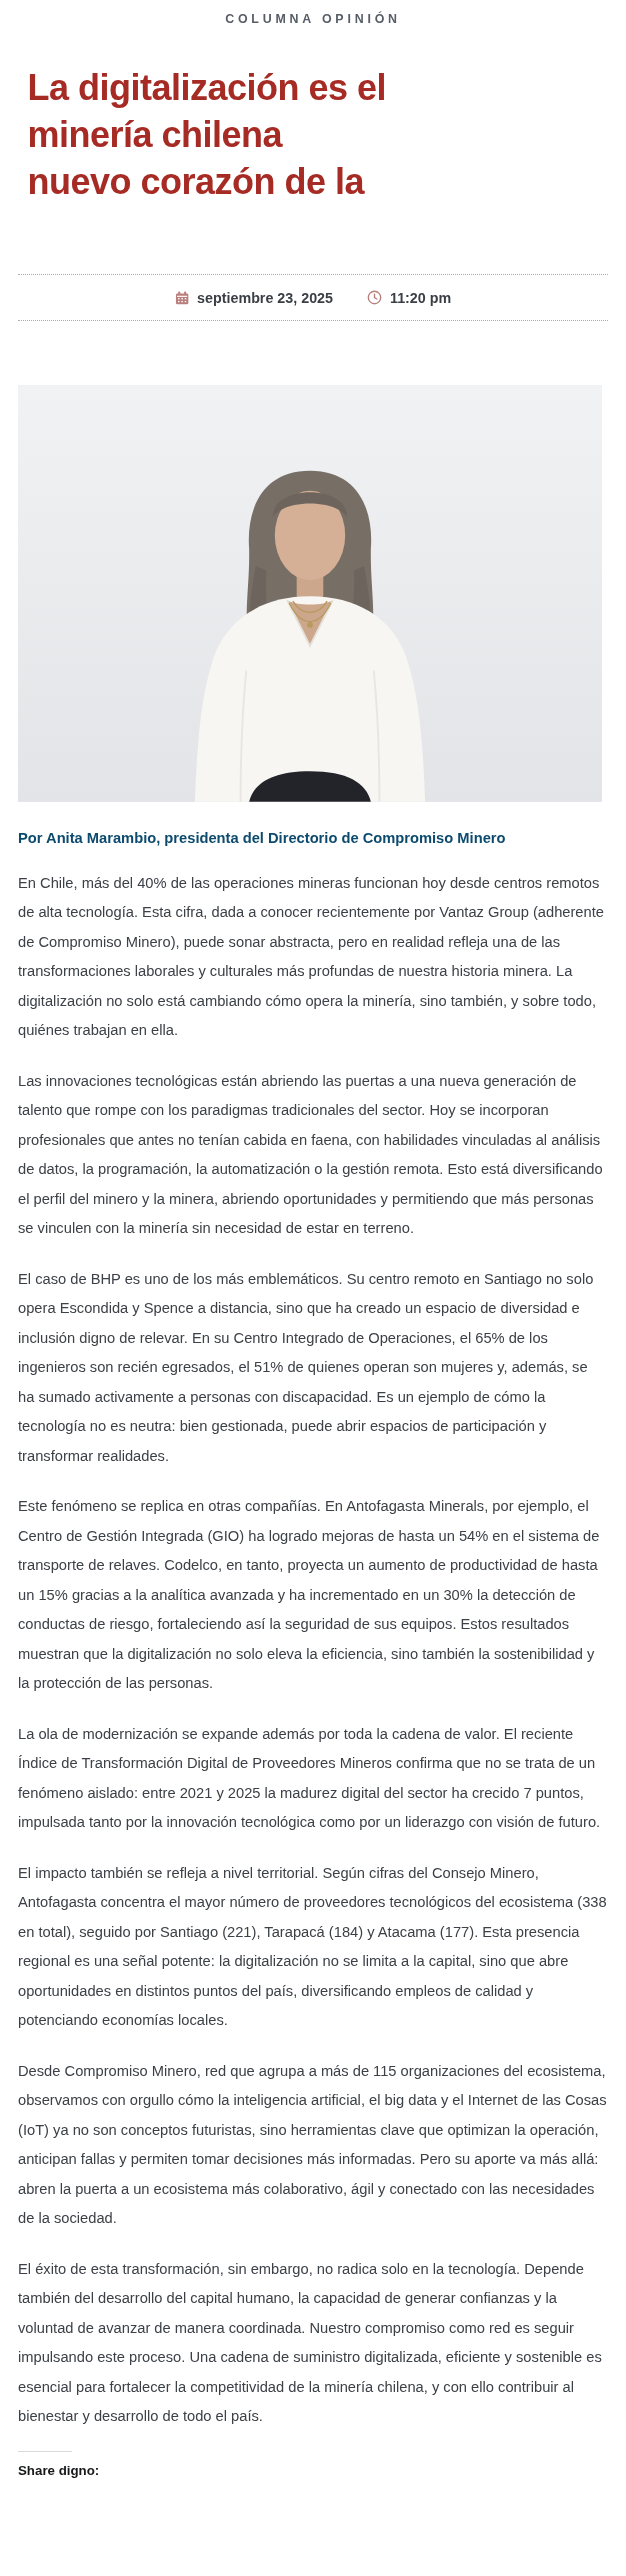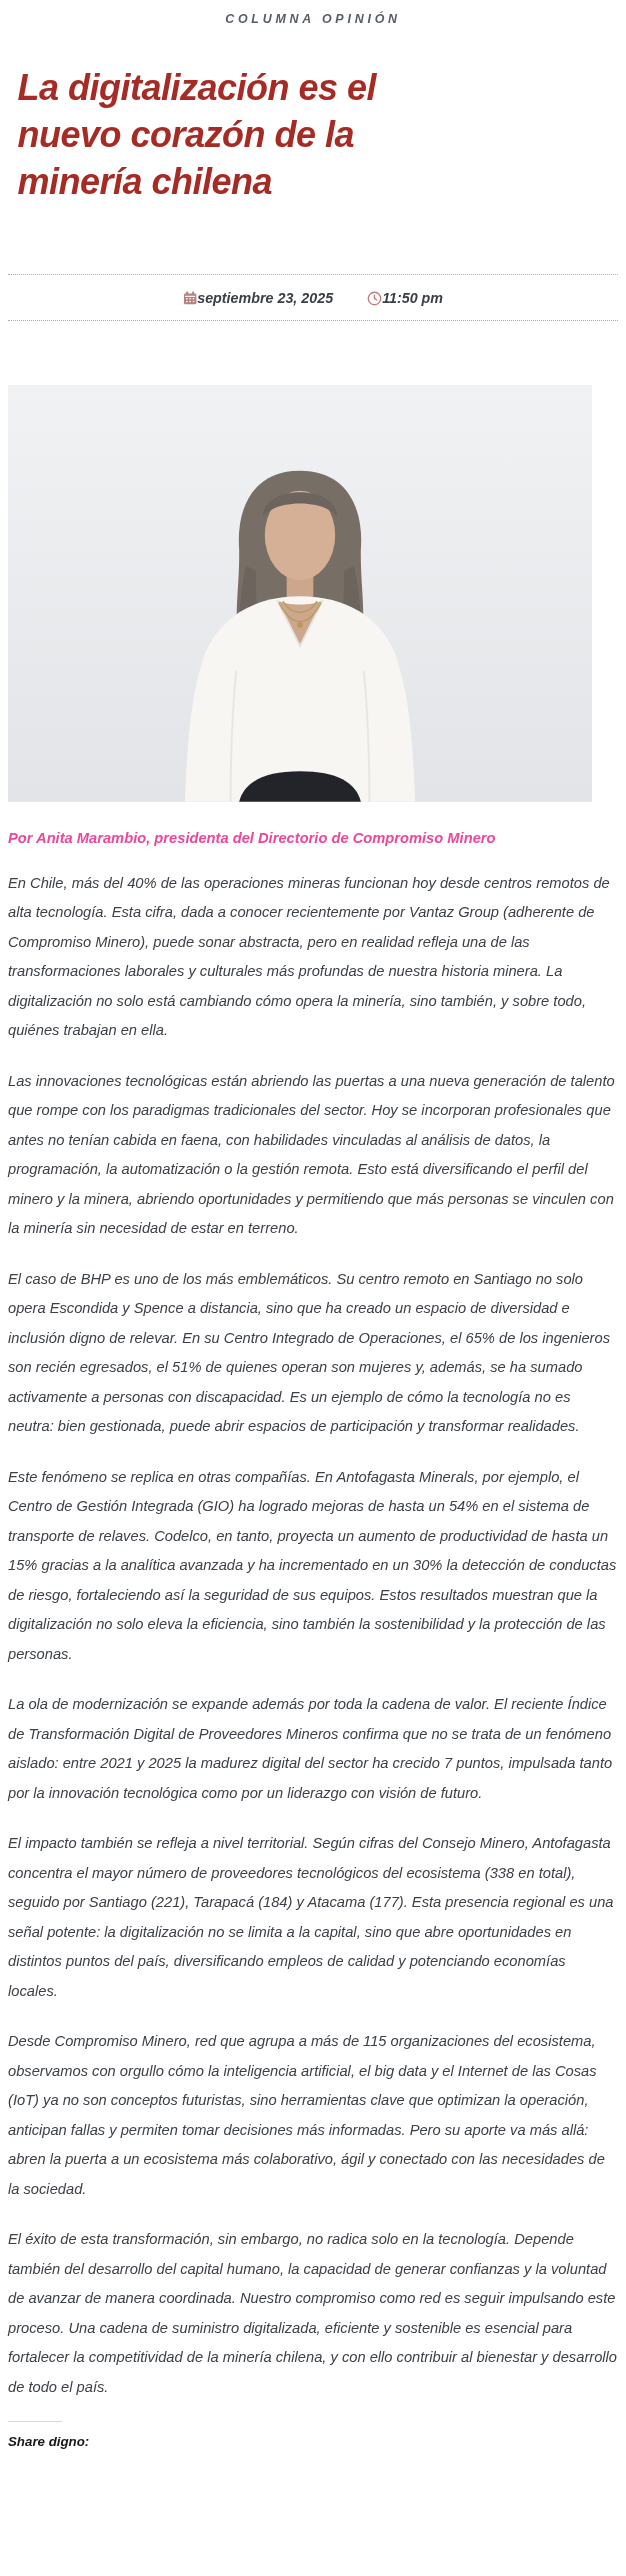--- a/index.html
+++ b/index.html
@@ -5,21 +5,21 @@
   html, body { margin: 0; padding: 0; }
   body {
     width: 626px;
     height: 2576px;
     overflow: hidden;
     position: relative;
     background: #ffffff;
     font-family: "Liberation Sans", sans-serif;
     -webkit-font-smoothing: antialiased;
   }
-  .container { padding: 0 8px; font-style: italic; }
+  .container { padding: 0 18px; }
 
   .category {
     padding-top: 12.4px;
     text-align: center;
     font-size: 12.4px;
     font-weight: 600;
     letter-spacing: 3.8px;
     color: #575d66;
   }
 
@@ -42,42 +42,42 @@
 
   .meta-row {
     display: flex;
     justify-content: center;
     align-items: center;
     gap: 34px;
     padding: 14.3px 0;
   }
   .meta-item {
     display: flex;
-    align-items: flex-end;
-    gap: 0;
+    align-items: center;
+    gap: 8px;
     font-size: 14.3px;
     font-weight: 600;
     color: #3a3f45;
   }
   .meta-item svg { display: block; }
 
   .hero {
     margin-top: 64px;
     width: 584px;
     height: 417px;
     background: #eceef0;
     overflow: hidden;
   }
   .hero svg { display: block; }
 
   .byline {
     margin-top: 26px;
     font-size: 14.7px;
     font-weight: 700;
-    color: #ec4899;
+    color: #0c4a6e;
     line-height: 20px;
   }
 
   .article-body { margin-top: 15px; }
   .article-body p {
     margin: 21px 0 0;
     font-size: 14.7px;
     line-height: 29.5px;
     color: #3c4147;
   }
@@ -95,22 +95,22 @@
 </style>
 </head>
 <body>
 
 <div class="container">
 
   <div class="category">COLUMNA OPINIÓN</div>
 
   <h1 class="headline">
     <span>La digitalización es el</span>
+    <span>minería chilena</span>
     <span>nuevo corazón de la</span>
-    <span>minería chilena</span>
   </h1>
 
   <div class="divider-dotted first"></div>
 
   <div class="meta-row">
     <div class="meta-item">
       <svg width="14.3" height="14.3" viewBox="0 0 15 15">
         <rect x="1" y="2.5" width="13" height="11.5" rx="1.5" fill="#b97f7c"></rect>
         <rect x="3.4" y="0.5" width="2" height="3.4" rx="0.8" fill="#b97f7c"></rect>
         <rect x="9.6" y="0.5" width="2" height="3.4" rx="0.8" fill="#b97f7c"></rect>
@@ -124,21 +124,21 @@
             <rect x="10.2" y="10.4" width="1.6" height="1.4"></rect>
         </g>
       </svg>
       <span>septiembre 23, 2025</span>
     </div>
     <div class="meta-item">
       <svg width="15" height="15" viewBox="0 0 16 16">
         <circle cx="8" cy="8" r="6.6" fill="none" stroke="#b97f7c" stroke-width="1.5"></circle>
         <path d="M8 4.4 V8.2 L10.6 9.6" fill="none" stroke="#b97f7c" stroke-width="1.5" stroke-linecap="round" stroke-linejoin="round"></path>
       </svg>
-      <span>11:50 pm</span>
+      <span>11:20 pm</span>
     </div>
   </div>
 
   <div class="divider-dotted"></div>
 
   <div class="hero">
     <svg width="584" height="417" viewBox="0 0 614 438">
       <defs>
         <linearGradient id="bgGrad" x1="0" y1="0" x2="0" y2="1">
           <stop offset="0" stop-color="#f1f2f4"></stop>

